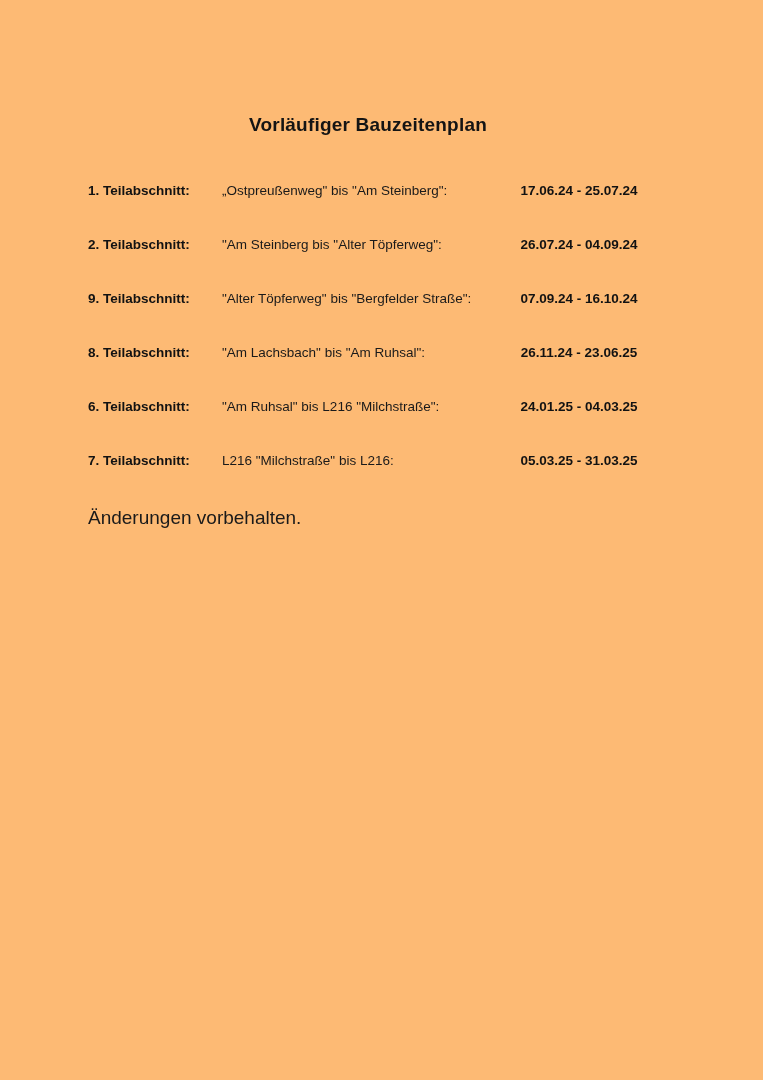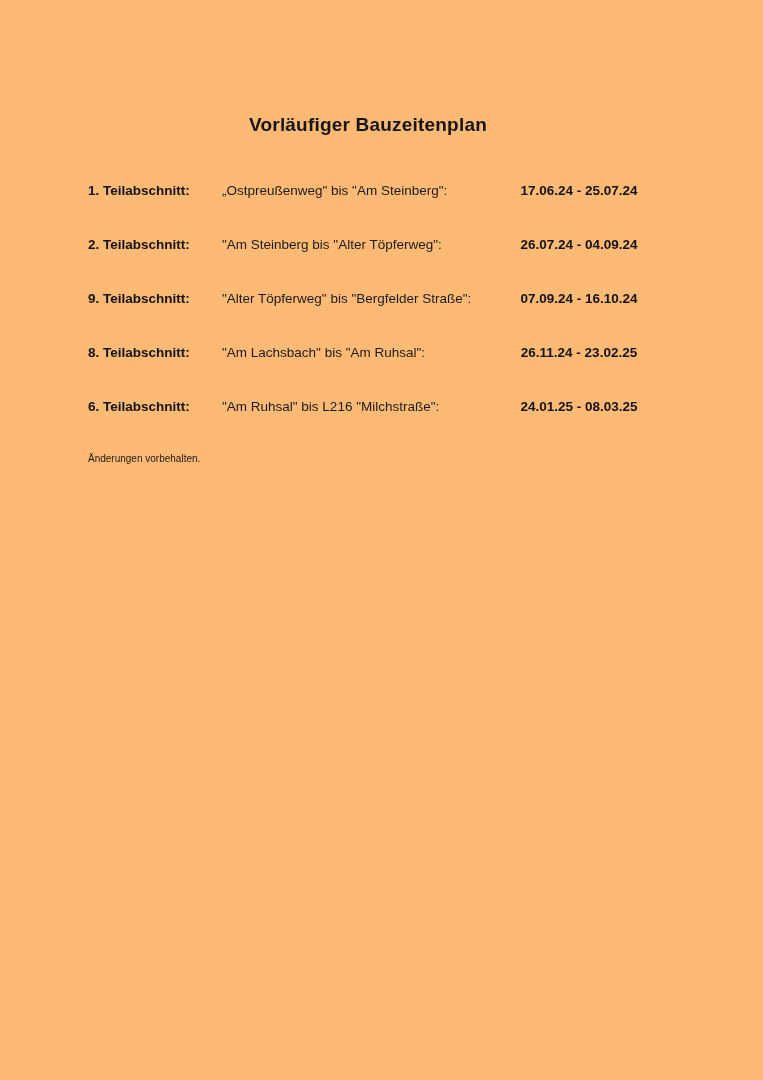--- a/index.html
+++ b/index.html
@@ -48,21 +48,21 @@
     color: #1a1a1a;
   }
   .row-dates {
     flex: 0 0 138px;
     font-weight: bold;
     white-space: nowrap;
     text-align: center;
     color: #121212;
   }
   .footer-note {
-    font-size: 10px;
+    font-size: 19px;
     color: #1a1a1a;
     margin-top: 0px;
   }
 </style>
 </head>
 <body>
 
 <div class="page">
 
   <div class="title-block">
@@ -85,26 +85,31 @@
   <div class="schedule-row">
     <span class="row-label">9. Teilabschnitt:</span>
     <span class="row-description">"Alter Töpferweg" bis "Bergfelder Straße":</span>
     <span class="row-dates">07.09.24 - 16.10.24</span>
   </div>
 
 
   <div class="schedule-row">
     <span class="row-label">8. Teilabschnitt:</span>
     <span class="row-description">"Am Lachsbach" bis "Am Ruhsal":</span>
-    <span class="row-dates">26.11.24 - 23.02.25</span>
+    <span class="row-dates">26.11.24 - 23.06.25</span>
   </div>
 
   <div class="schedule-row">
     <span class="row-label">6. Teilabschnitt:</span>
     <span class="row-description">"Am Ruhsal" bis L216 "Milchstraße":</span>
-    <span class="row-dates">24.01.25 - 08.03.25</span>
+    <span class="row-dates">24.01.25 - 04.03.25</span>
   </div>
 
+  <div class="schedule-row">
+    <span class="row-label">7. Teilabschnitt:</span>
+    <span class="row-description">L216 "Milchstraße" bis L216:</span>
+    <span class="row-dates">05.03.25 - 31.03.25</span>
+  </div>
 </div>
 
   <div class="footer-note">Änderungen vorbehalten.</div>
 
 </div>
 
 </body></html>

